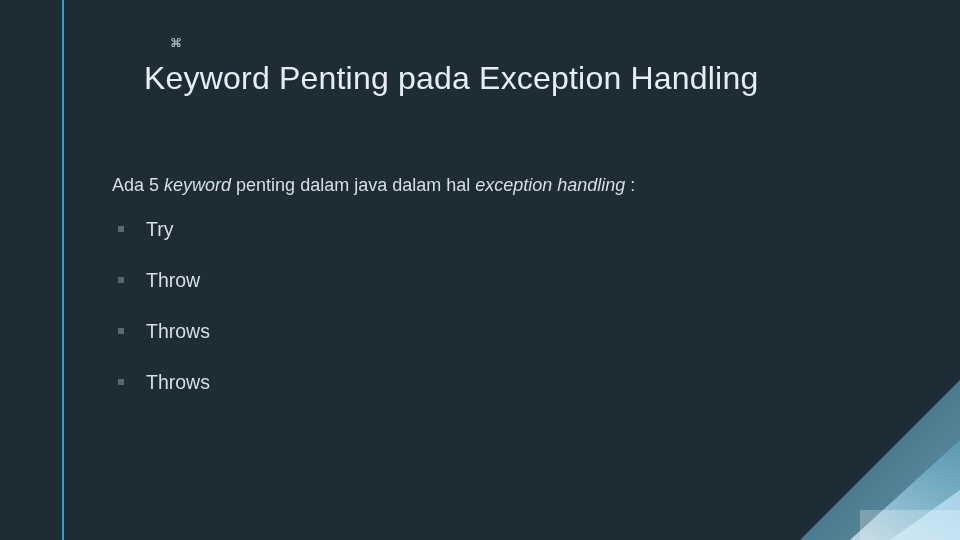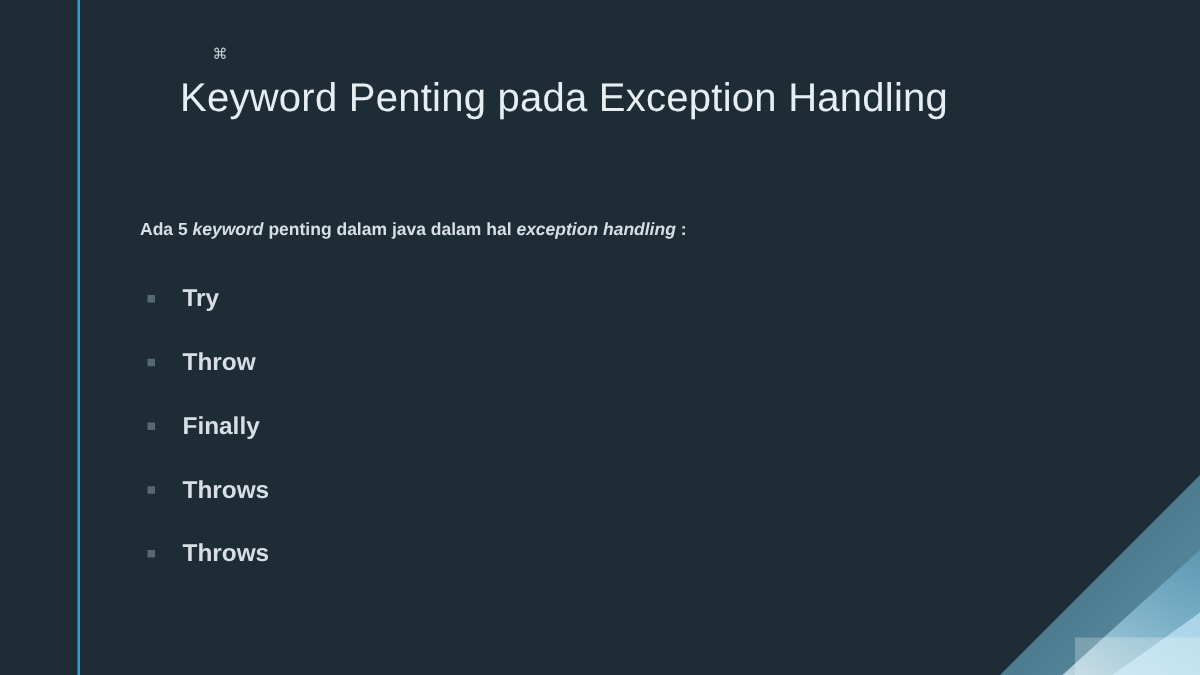--- a/index.html
+++ b/index.html
@@ -42,31 +42,30 @@
     font-size: 32px;
     font-weight: 400;
     letter-spacing: 0.2px;
     text-align: center;
   }
   .intro {
     position: absolute;
     left: 112px;
     top: 175px;
     color: #d7dfe4;
-    font-size: 14px;
-    font-weight: 700;
+    font-size: 18px;
+    font-weight: 400;
   }
   .intro .kw { font-style: italic; }
   .intro .eh { font-style: italic; }
   .list {
     position: absolute;
     left: 112px;
-    top: 214px;
+    top: 204px;
     list-style: none;
-    font-weight: bold;
   }
   .list li {
     color: #d7dfe4;
     font-size: 19.5px;
     padding: 14px 0 14px 34px;
     position: relative;
   }
   .list li::before {
     content: "";
     position: absolute;
@@ -96,21 +95,20 @@
 
   <h1 class="title">Keyword Penting pada Exception Handling</h1>
 
   <p class="intro">
     <span>Ada 5 </span><span class="kw">keyword</span><span> penting dalam java dalam hal </span><span class="eh">exception handling</span><span> :</span>
   </p>
 
   <ul class="list">
     <li><span>Try</span></li>
     <li><span>Throw</span></li>
-    <li><span>Finally</span></li>
     <li><span>Throws</span></li>
     <li><span>Throws</span></li>
   </ul>
 
   <svg class="corner-art" viewBox="0 0 220 200">
     <defs>
       <linearGradient id="g1" x1="0" y1="0" x2="1" y2="1">
         <stop offset="0%" stop-color="#6dd0ff" stop-opacity="0.35"></stop>
         <stop offset="100%" stop-color="#9de7ff" stop-opacity="0.55"></stop>
       </linearGradient>

